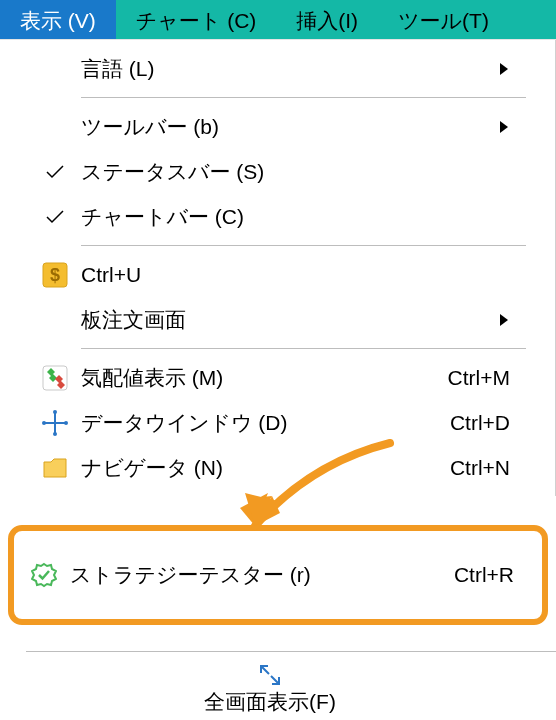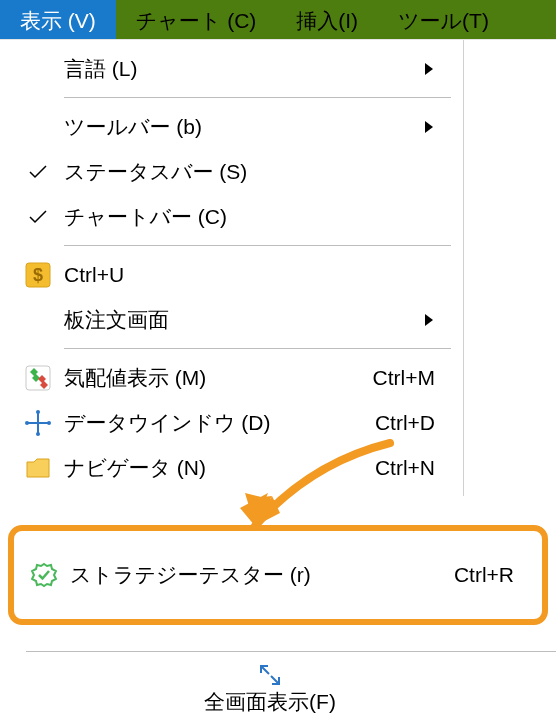--- a/index.html
+++ b/index.html
@@ -8,41 +8,41 @@
   font-size: 21px;
   background: #fff;
   width: 556px;
   height: 720px;
   overflow: hidden;
   position: relative;
 }
 .menubar {
   display: flex;
   height: 40px;
-  background: #4d7c0f;
+  background: #14b8a6;
   border-bottom: 1px solid #e5e5e5;
 }
 .menubar-item {
   padding: 7px 20px;
   color: #000;
   cursor: default;
   white-space: nowrap;
 }
 .menubar-item.active {
   background: #1979ca;
   color: #fff;
 }
 .dropdown {
   position: absolute;
   top: 40px;
   left: 0;
-  width: 464px;
+  width: 556px;
   background: #fff;
   border-right: 1px solid #d0d0d0;
-  padding: 6px 0;
+  padding: 6px 17px;
 }
 .menu-item {
   display: flex;
   align-items: center;
   height: 45px;
   padding: 0 28px 0 12px;
   cursor: default;
 }
 .menu-icon {
   width: 52px;

